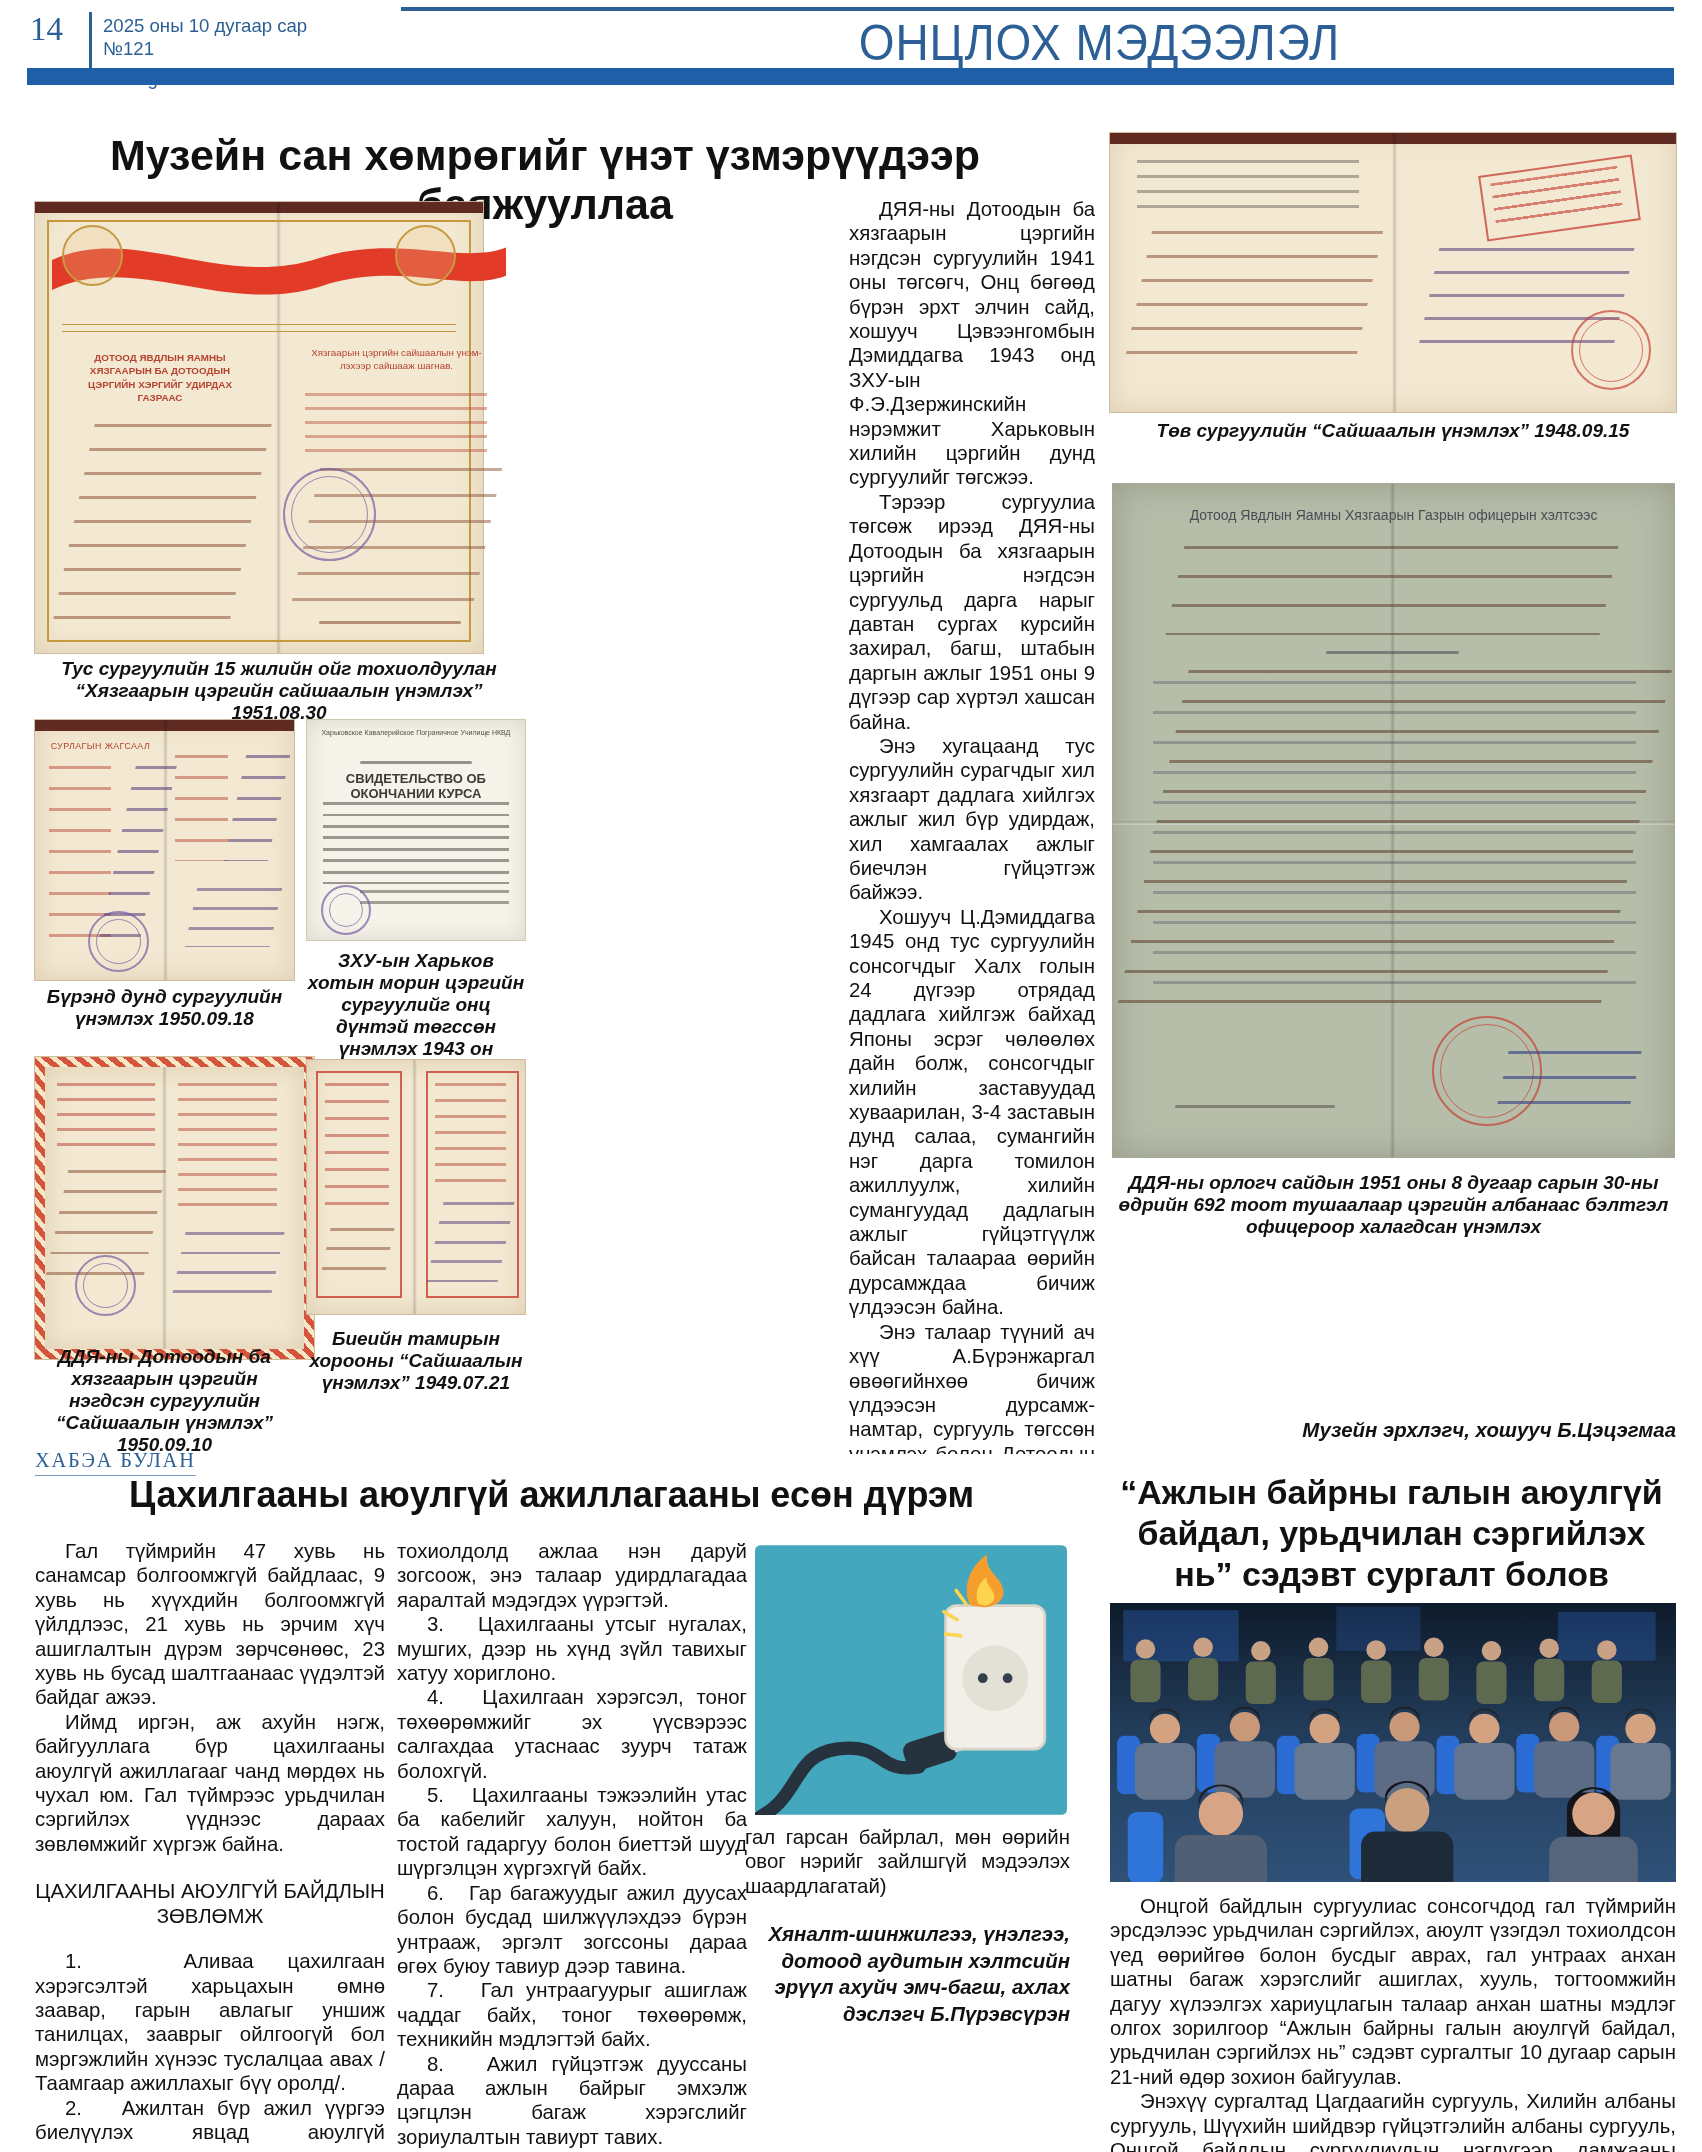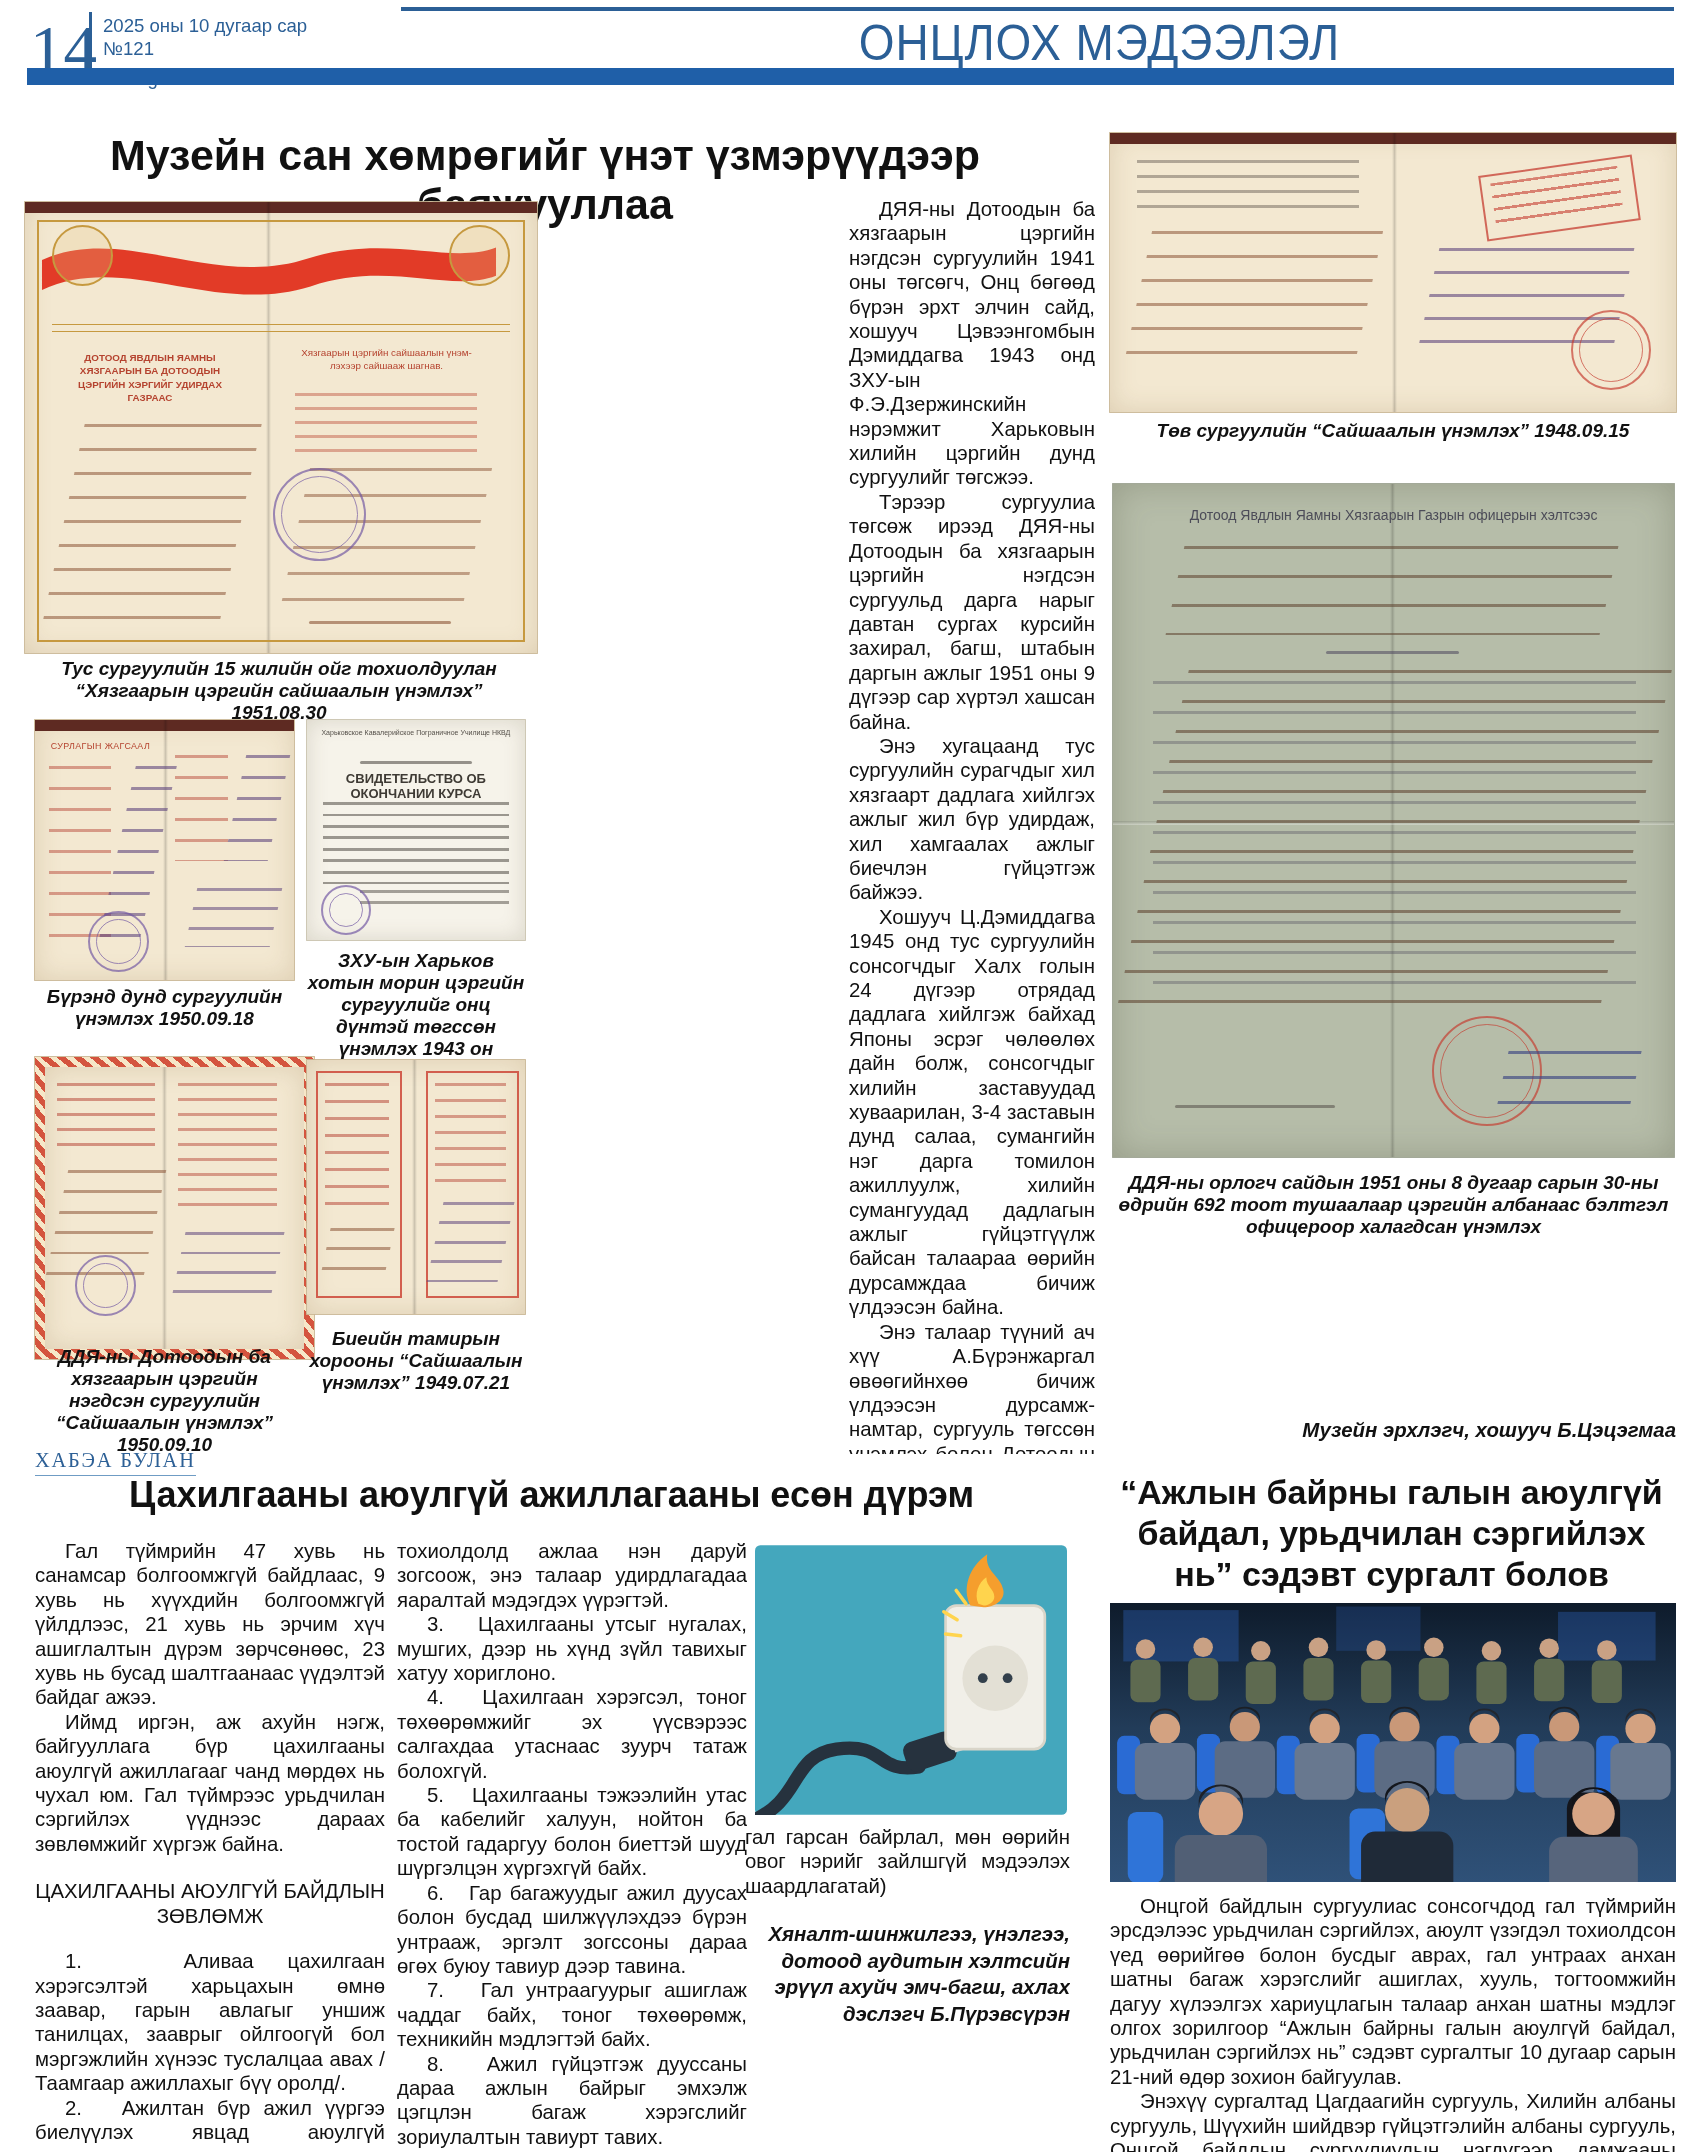--- a/index.html
+++ b/index.html
@@ -1,20 +1,20 @@
 <!DOCTYPE html>
 <html style="font-size:14px"><head>
 <meta charset="utf-8">
 <style>
   html,body{margin:0;padding:0;background:#ffffff;}
   .page{position:relative;width:1702px;height:2153px;background:#fff;overflow:hidden;
         font-family:"Liberation Sans",sans-serif;color:#111;}
   .abs{position:absolute;}
   
-  .pagenum{font-family:"Liberation Serif",serif;font-size:67px;color:#2b5f96;}
+  .pagenum{font-family:"Liberation Serif",serif;font-size:33px;color:#2b5f96;}
   .meta{font-size:18.6px;line-height:23px;color:#2b5f96;}
   .meta div{white-space:nowrap;}
   .secline{background:#2b5f96;}
   .sectitle{font-size:46px;color:#2b5f96;text-align:center;letter-spacing:0.9px;transform:scaleY(1.08);}
   .bluebar{background:#1f5fa8;}
   
   .h1{font-weight:700;text-align:center;}
   .body{font-size:20.4px;line-height:24.4px;text-align:justify;overflow:hidden;}
   .body p{margin:0;text-indent:30px;}
   .body p.cont{text-indent:0;}
@@ -53,21 +53,21 @@
     <div>2025 оны 10 дугаар сар</div>
     <div>№121</div>
     <div style="margin-top:7px;">www.gov.mn</div>
   </div>
   <div class="abs secline" style="left:401px;top:7px;width:1273px;height:4.4px;"></div>
   <div class="abs sectitle" style="left:523px;top:16px;width:1153px;">ОНЦЛОХ МЭДЭЭЛЭЛ</div>
   <div class="abs bluebar" style="left:26.6px;top:68px;width:1647px;height:17px;"></div>
 
   <div class="abs h1" style="left:35px;top:131px;width:1020px;font-size:43px;">Музейн сан хөмрөгийг үнэт үзмэрүүдээр баяжууллаа</div>
 
-  <div class="abs cert" style="left:25px;top:202px;width:512px;height:451px;">
+  <div class="abs cert" style="left:35px;top:202px;width:448px;height:451px;">
     <div class="spine"></div>
     <div class="fold" style="left:241px;"></div>
     <div class="goldframe" style="left:12.4px;top:17.7px;right:12.4px;bottom:10.6px;"></div>
     <svg class="abs" style="left:0;top:12.4px;" width="488" height="106" viewBox="0 0 550 120">
       <path d="M18,52 C110,10 210,86 320,50 C410,22 480,58 532,38 L532,70 C480,90 410,52 322,82 C212,116 112,42 18,86 Z" fill="#e23b27"></path>
     </svg>
     <div class="abs" style="left:26.6px;top:23px;width:57px;height:57px;border:2.7px solid #c6993f;border-radius:50%;background:rgba(230,200,140,.25);"></div>
     <div class="abs" style="right:26.6px;top:23px;width:57px;height:57px;border:2.7px solid #c6993f;border-radius:50%;background:rgba(230,200,140,.25);"></div>
     <div class="abs" style="left:26.6px;top:122px;right:26.6px;height:0;border-top:1.8px solid #c6993f;"></div>
     <div class="abs" style="left:26.6px;top:129px;right:26.6px;height:0;border-top:1.8px solid #c6993f;"></div>

